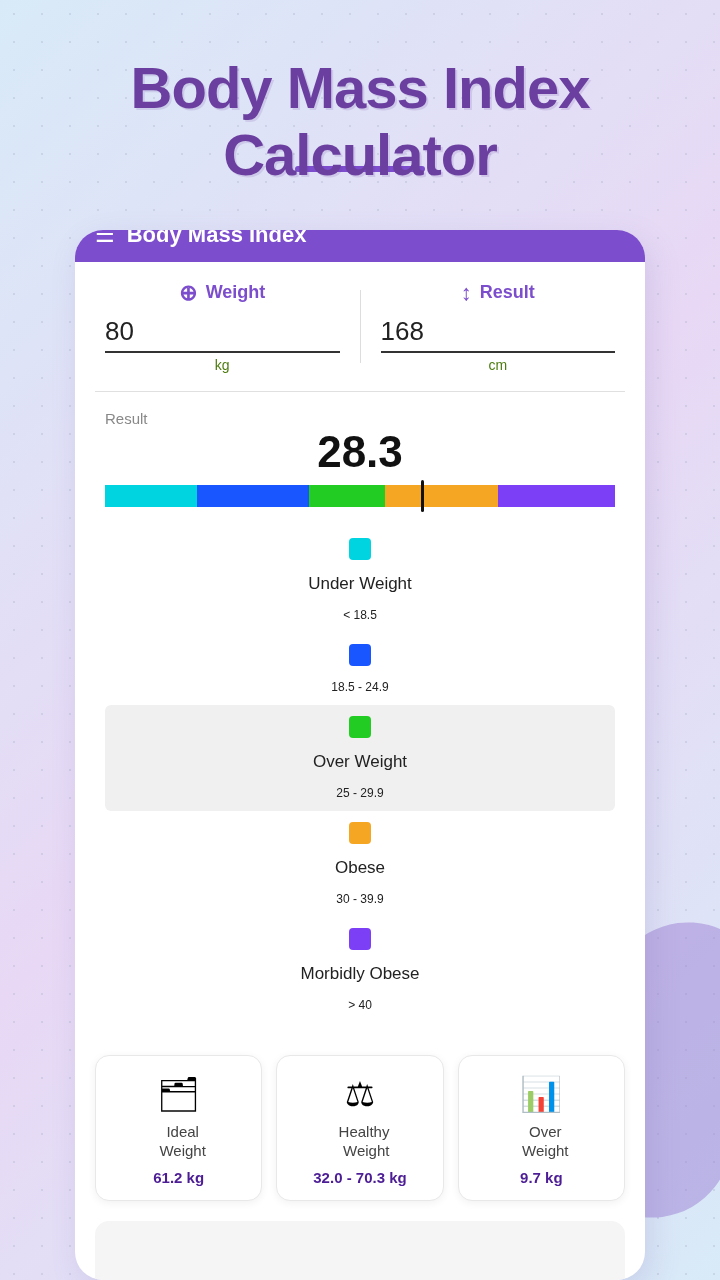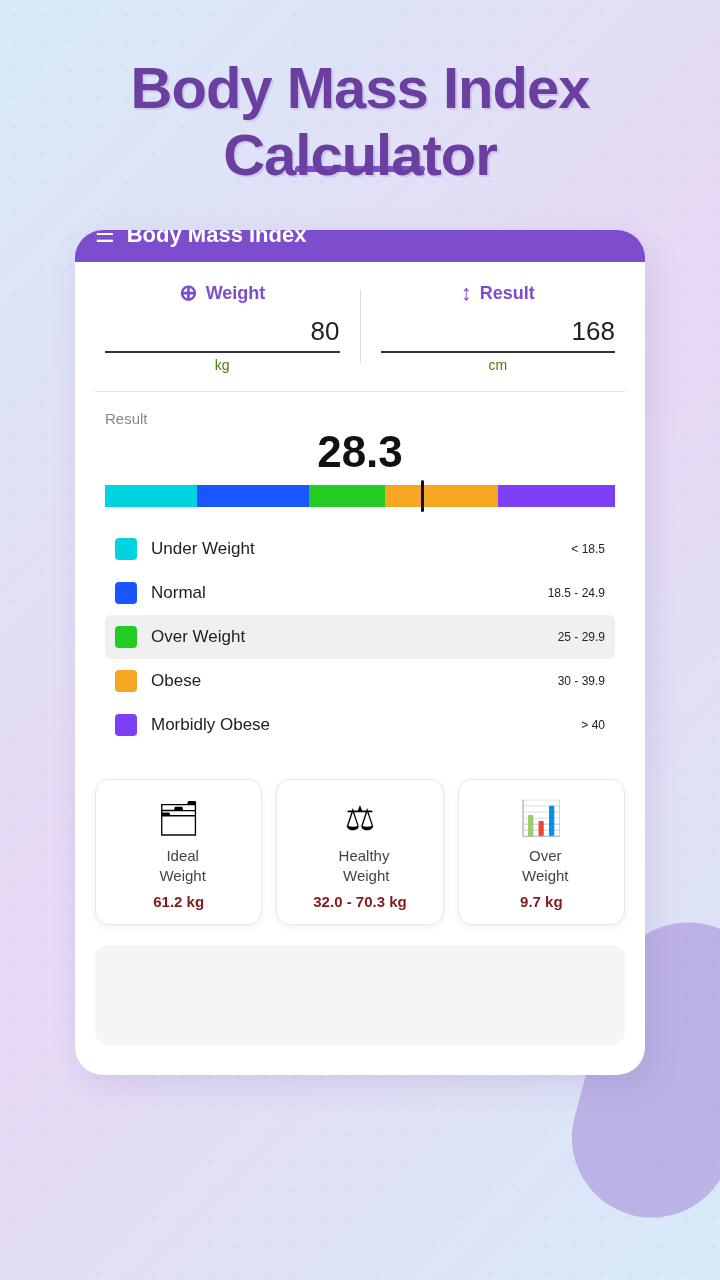--- a/index.html
+++ b/index.html
@@ -125,21 +125,21 @@
     .input-label-icon {
       font-size: 22px;
     }
 
     .input-value {
       font-size: 26px;
       font-weight: 400;
       color: #222;
       border-bottom: 2px solid #333;
       width: 100%;
-      text-align: right;
+      text-align: left;
       padding-bottom: 4px;
       margin-bottom: 4px;
     }
 
     .input-unit {
       font-size: 14px;
       color: #4d7c0f;
       text-align: center;
     }
 
@@ -200,20 +200,21 @@
       flex-direction: column;
       gap: 0;
     }
 
     .legend-item {
       display: flex;
       align-items: center;
       padding: 11px 10px;
       border-radius: 6px;
       gap: 14px;
+      flex-direction: column;
     }
 
     .legend-item.highlighted {
       background: #f0f0f0;
     }
 
     .legend-dot {
       width: 22px;
       height: 22px;
       border-radius: 4px;
@@ -257,21 +258,21 @@
     .info-card-title {
       font-size: 15px;
       color: #444;
       text-align: center;
       line-height: 1.3;
       margin-left: 8px;
     }
 
     .info-card-value {
       font-size: 15px;
-      color: #7f1d1d;
+      color: #4c1d95;
       font-weight: 700;
       text-align: right;
     }
 
     .bottom-card {
       height: 100px;
       background: #f5f5f5;
       margin: 10px 20px;
       border-radius: 14px;
     }
@@ -333,21 +334,20 @@
 
     <div class="legend-list" id="legend-list">
 
     <div class="legend-item">
           <div class="legend-dot" style="background: rgb(0, 212, 224);"></div>
           <span class="legend-name">Under Weight</span>
           <span class="legend-range">&lt; 18.5</span>
         </div>
         <div class="legend-item">
           <div class="legend-dot" style="background: rgb(26, 86, 255);"></div>
-          <span class="legend-name">Normal</span>
           <span class="legend-range">18.5 - 24.9</span>
         </div>
         <div class="legend-item highlighted">
           <div class="legend-dot" style="background: rgb(34, 204, 34);"></div>
           <span class="legend-name">Over Weight</span>
           <span class="legend-range">25 - 29.9</span>
         </div>
         <div class="legend-item">
           <div class="legend-dot" style="background: rgb(245, 166, 35);"></div>
           <span class="legend-name">Obese</span>

